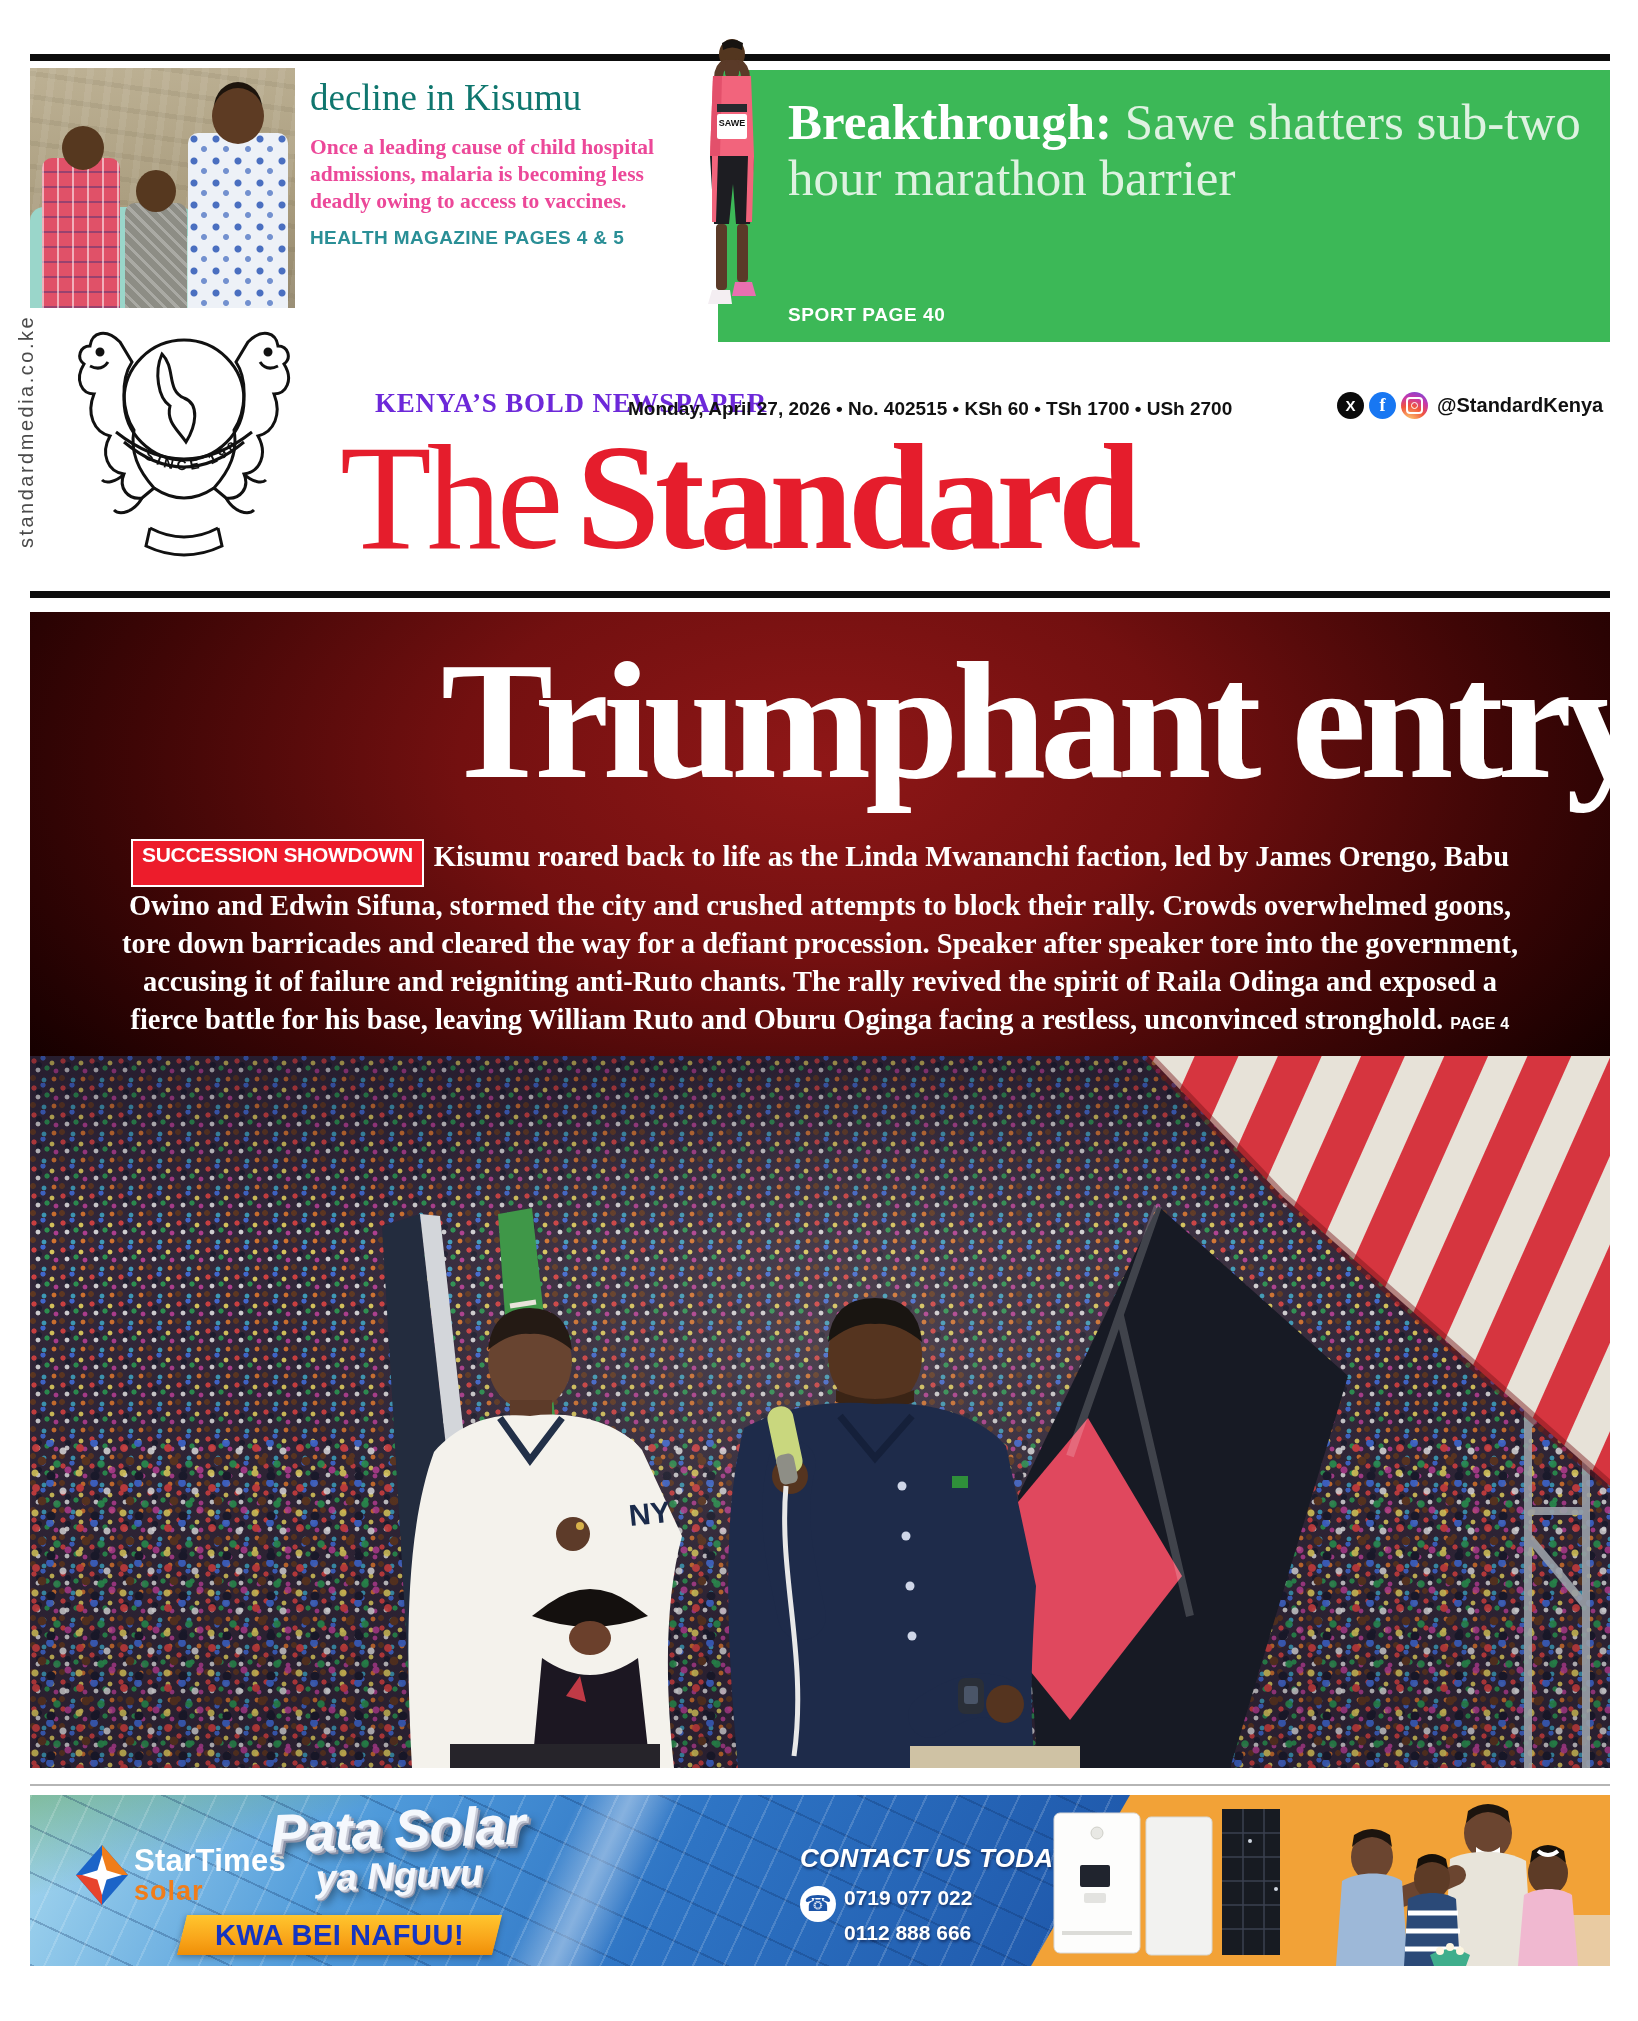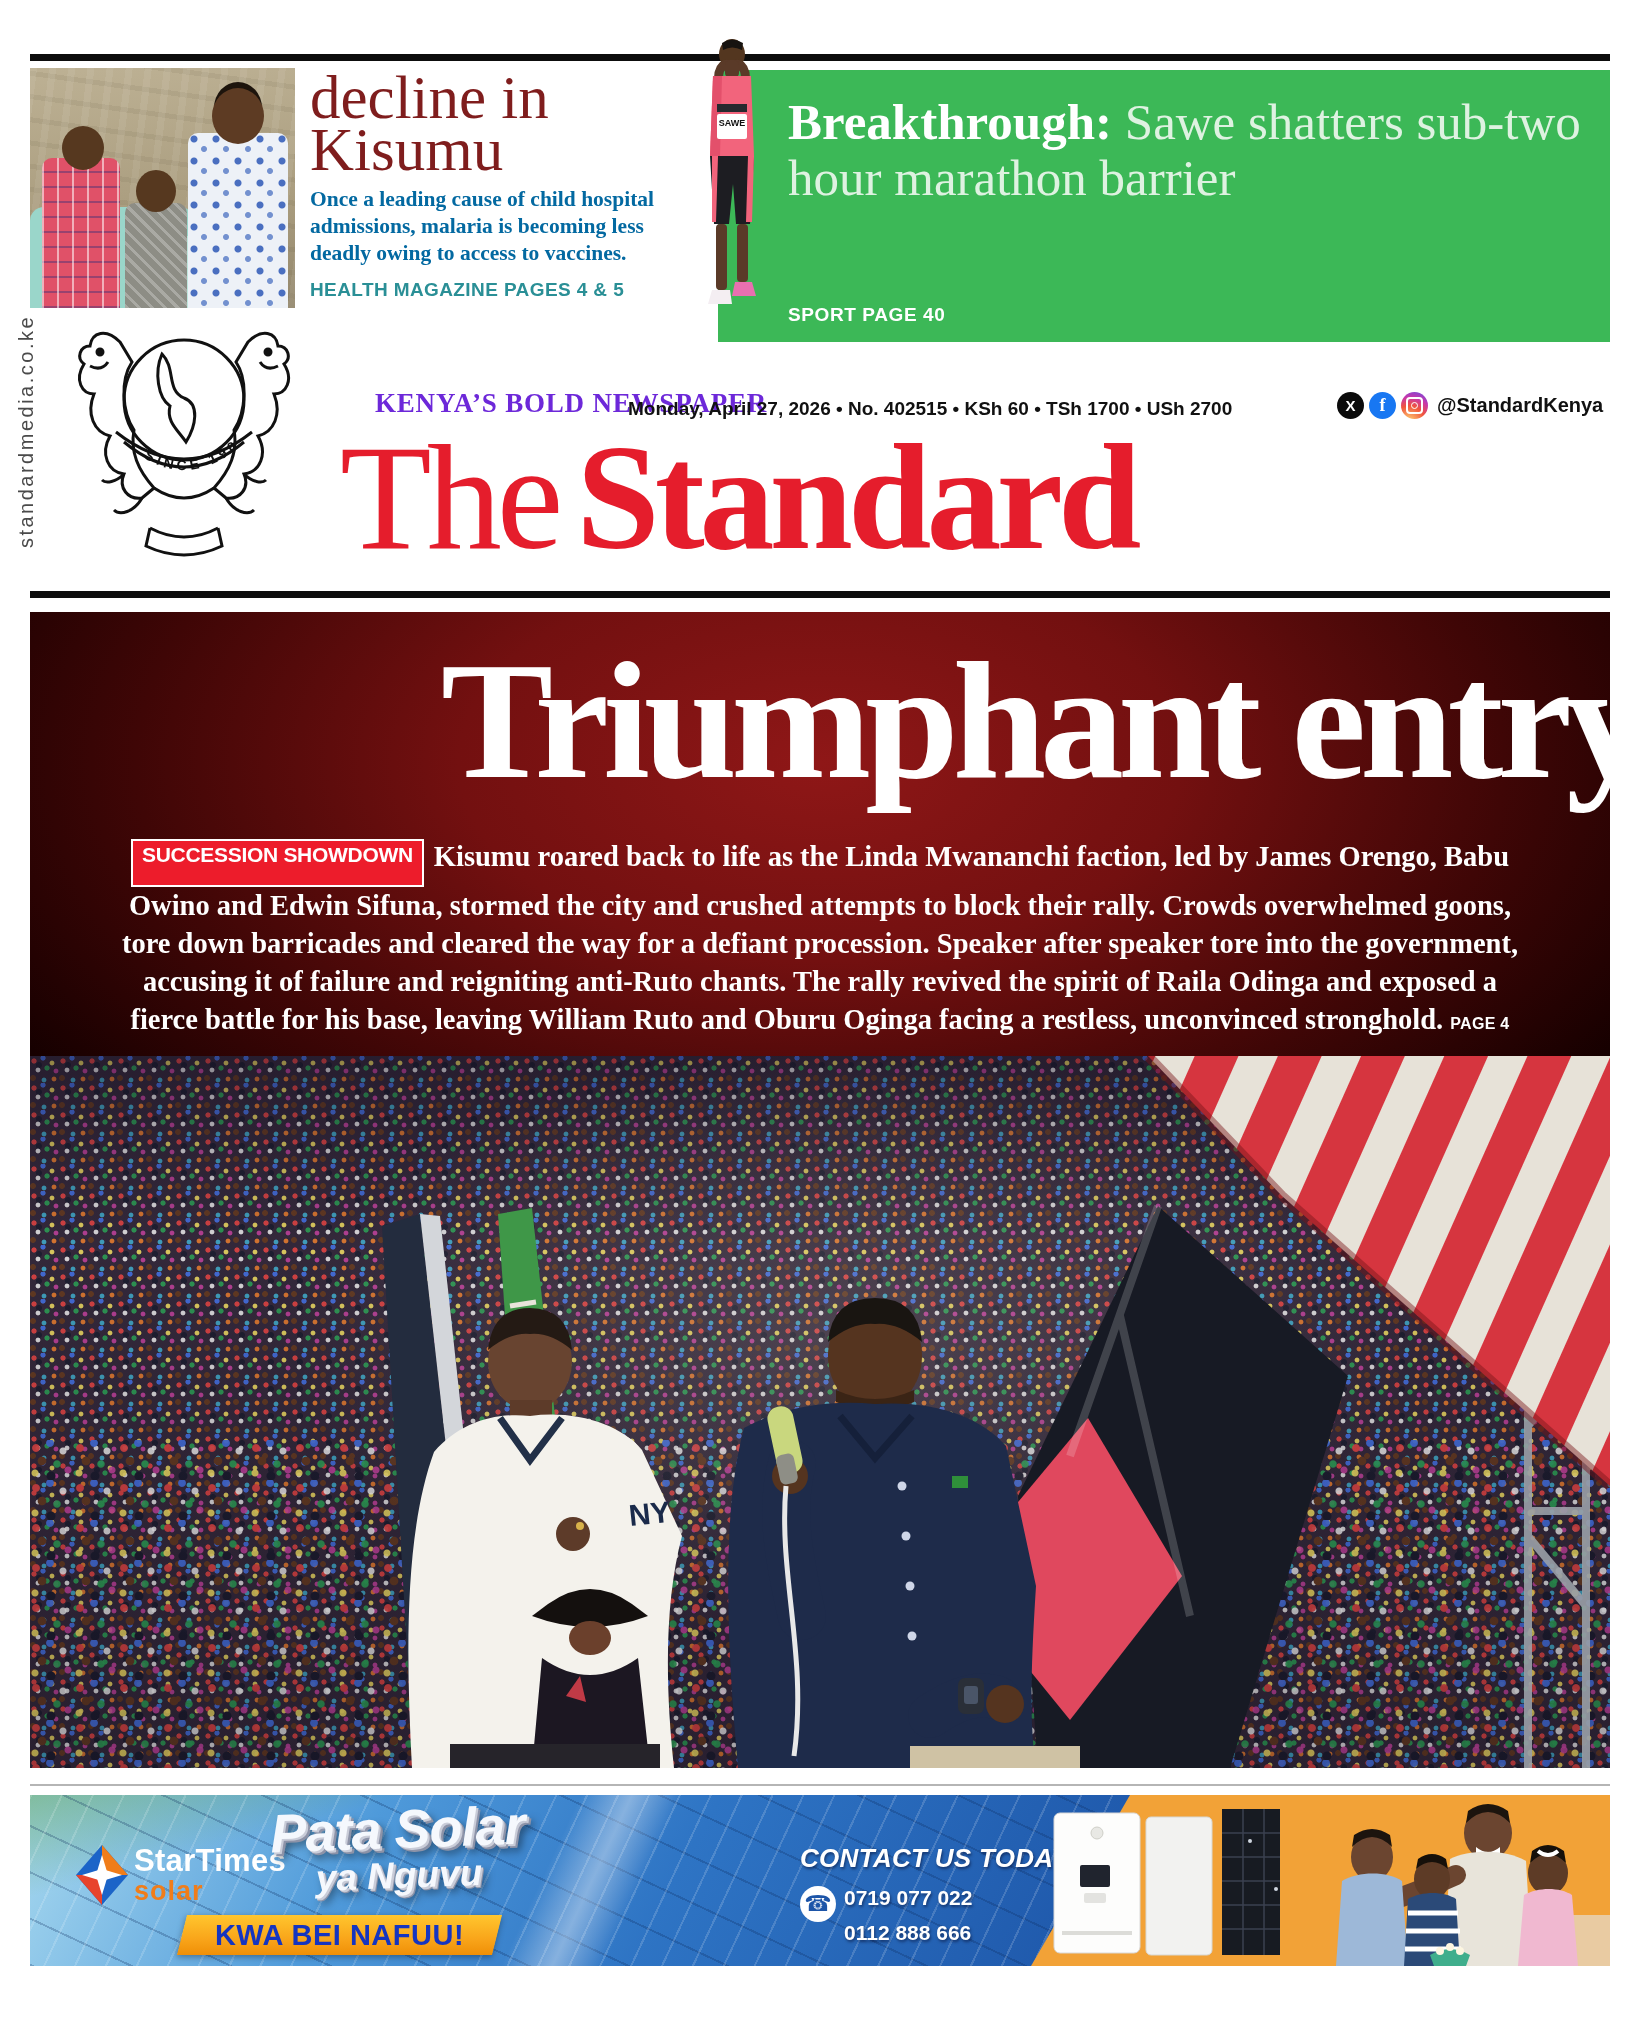--- a/index.html
+++ b/index.html
@@ -22,22 +22,22 @@
     background-image:repeating-linear-gradient(90deg,rgba(255,255,255,.55) 0 2px,transparent 2px 15px),
                      repeating-linear-gradient(0deg,rgba(44,44,120,.4) 0 2px,transparent 2px 15px);}
   .p-child{left:95px;bottom:0;width:62px;height:105px;background:#8d8d85;
     background-image:repeating-linear-gradient(45deg,rgba(255,255,255,.25) 0 3px,transparent 3px 9px);}
   .p-woman{left:158px;bottom:0;width:100px;height:175px;background:#edf1f7;
     background-image:radial-gradient(circle at 6px 6px,#4a6fc0 3px,transparent 4px),
                      radial-gradient(circle at 16px 16px,#7391cf 2.5px,transparent 3.5px);
     background-size:22px 22px;}
   .ml-story{left:310px;top:72px;width:410px;}
   .ml-h1{font-family:"Liberation Serif",serif;font-weight:700;font-size:47px;line-height:49px;color:#151515;}
-  .ml-h2{font-family:"Liberation Serif",serif;font-weight:400;font-size:61px;line-height:52px;color:#7f1d1d;}
-  .ml-sum{margin-top:10px;font-family:"Liberation Serif",serif;font-weight:700;font-size:21.5px;line-height:27px;color:#0369a1;width:370px;}
+  .ml-h2{font-family:"Liberation Serif",serif;font-weight:400;font-size:37px;line-height:52px;color:#0f766e;}
+  .ml-sum{margin-top:10px;font-family:"Liberation Serif",serif;font-weight:700;font-size:21.5px;line-height:27px;color:#ec4899;width:370px;}
   .ml-kick{margin-top:12px;font-weight:700;font-size:19px;color:#2a8f96;letter-spacing:.4px;}
   .green-box{left:718px;top:70px;width:892px;height:272px;background:#3cb857;}
   .gb-head{position:absolute;left:70px;top:24px;width:800px;
     font-family:"Liberation Serif",serif;font-size:51px;line-height:56px;}
   .gb-bold{font-weight:700;color:#ffffff;}
   .gb-light{font-weight:400;color:#def2e1;}
   .gb-kick{position:absolute;left:70px;bottom:16px;font-weight:700;font-size:19px;color:#ffffff;letter-spacing:.6px;}
   
   .vtext{left:-254px;top:420px;width:560px;transform:rotate(-90deg);transform-origin:center;
     font-size:20px;letter-spacing:2.5px;color:#4a4a4a;text-align:center;}

